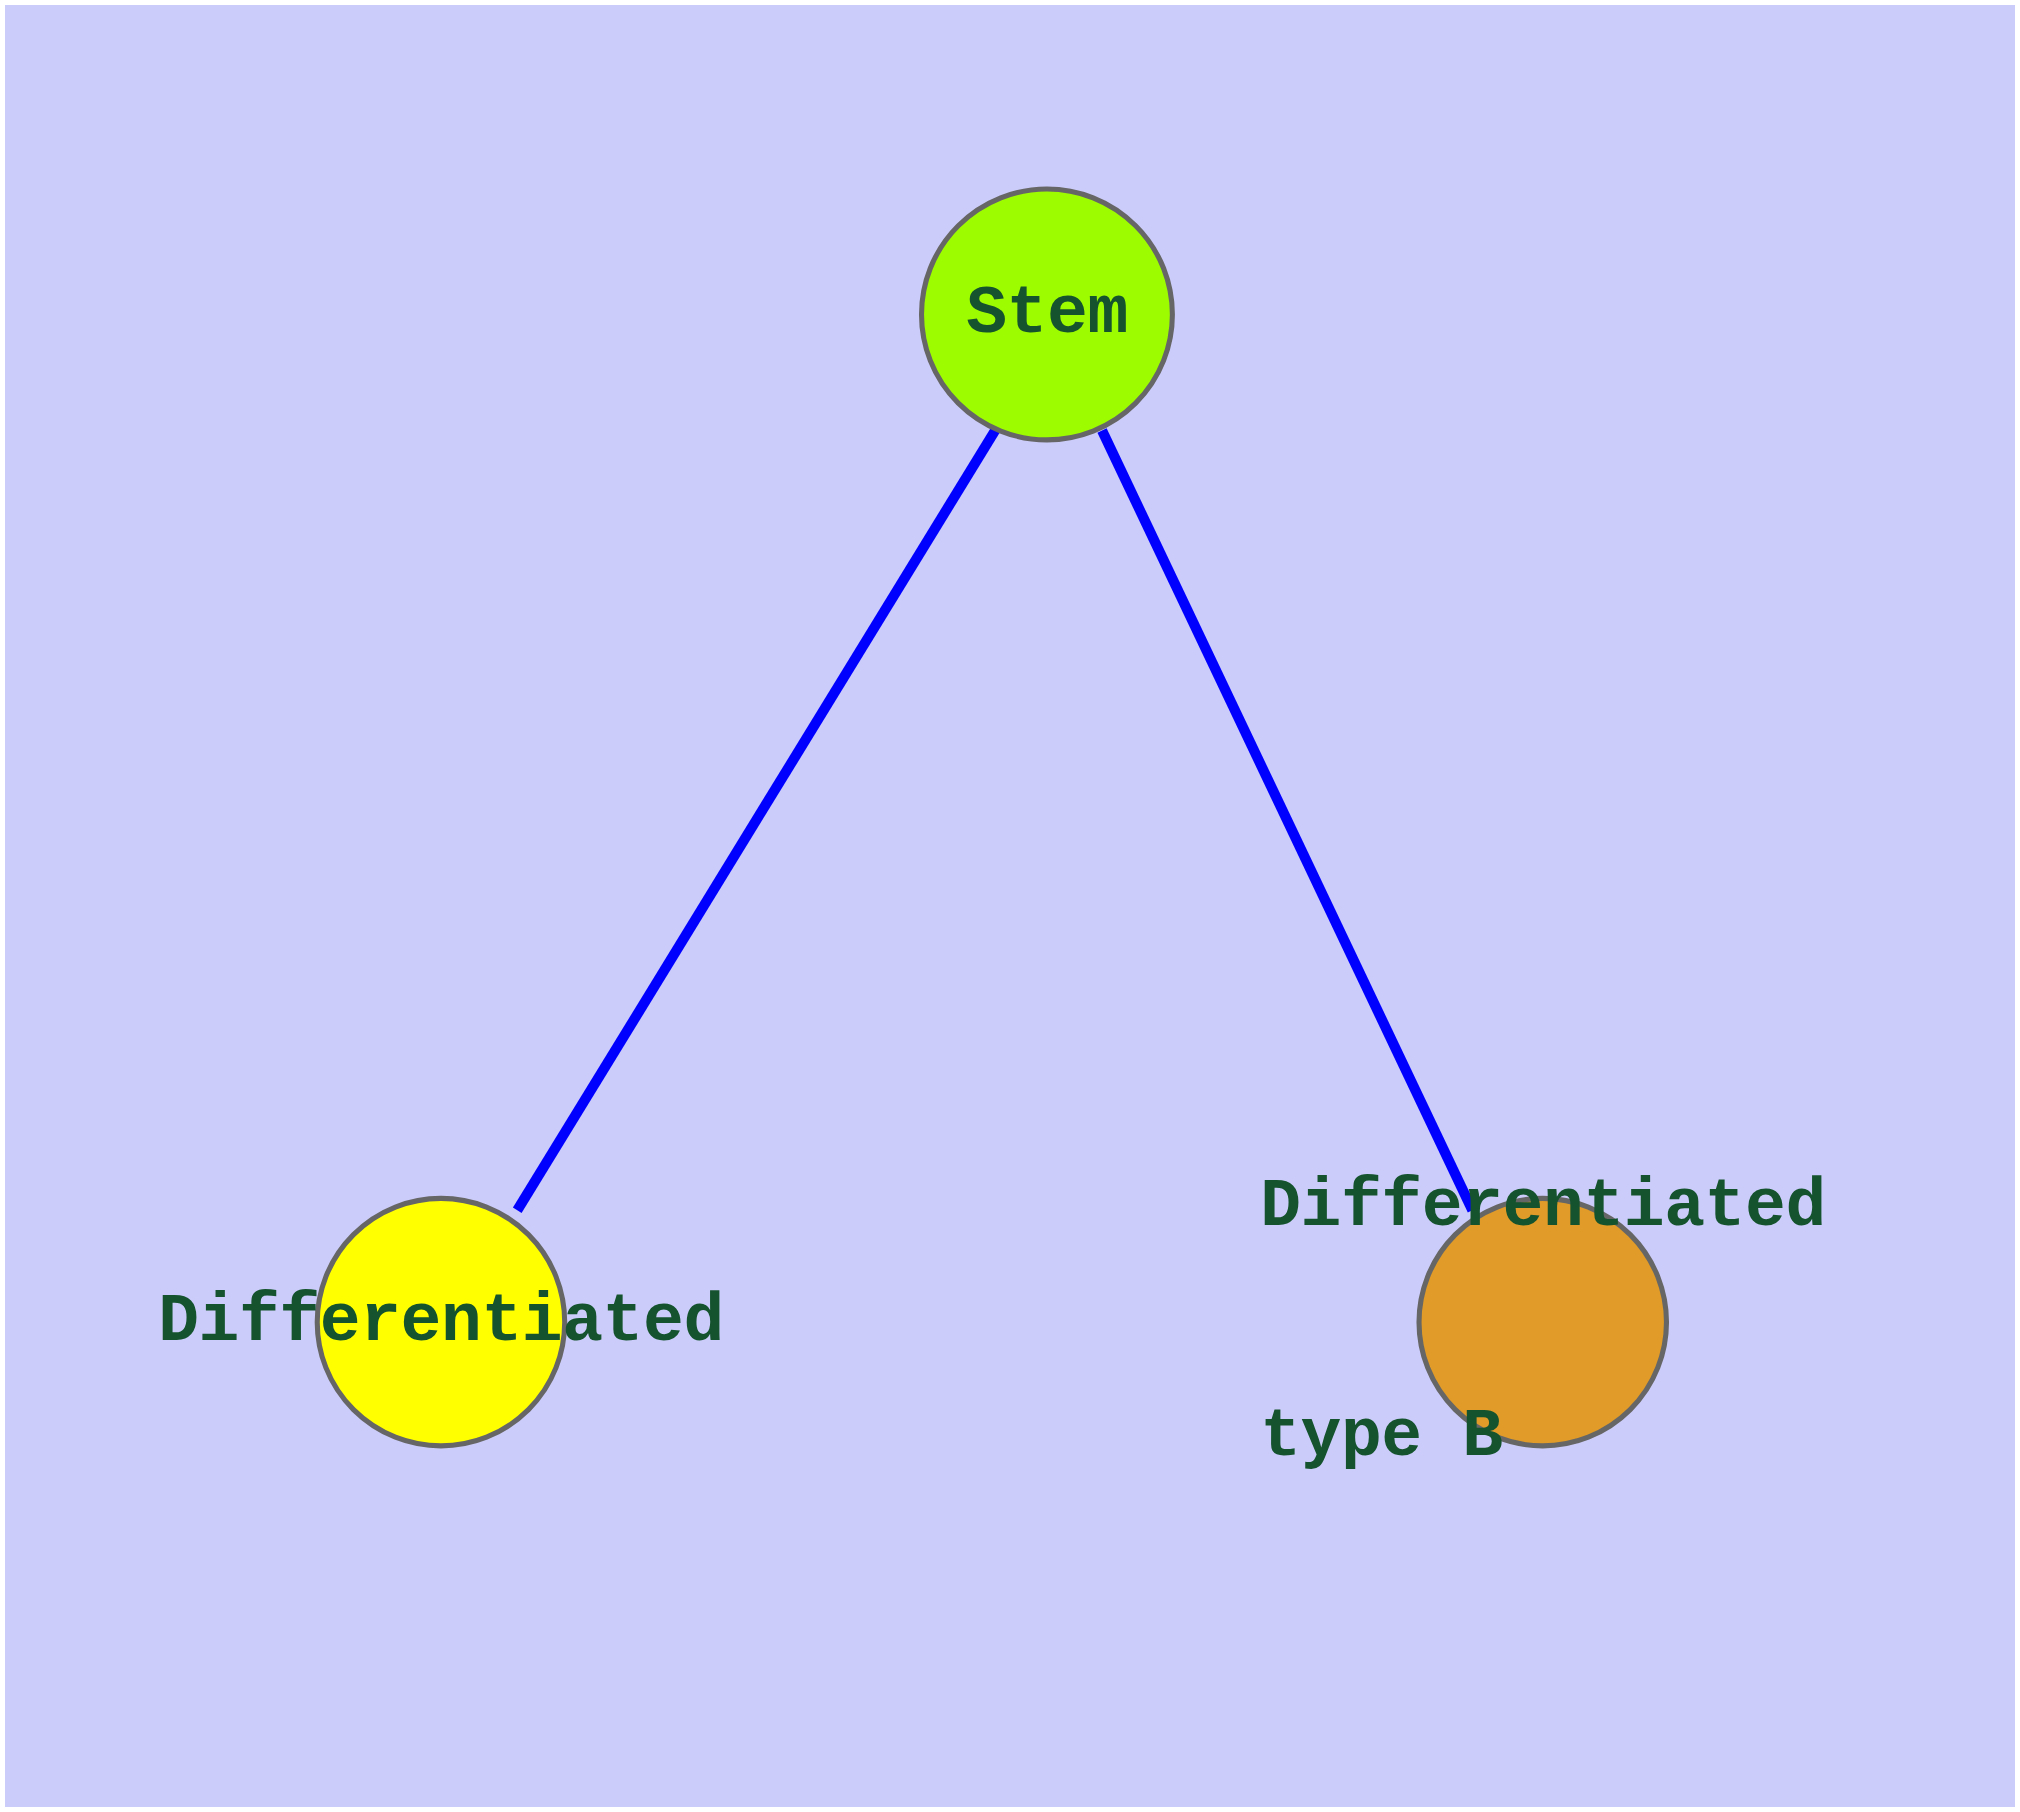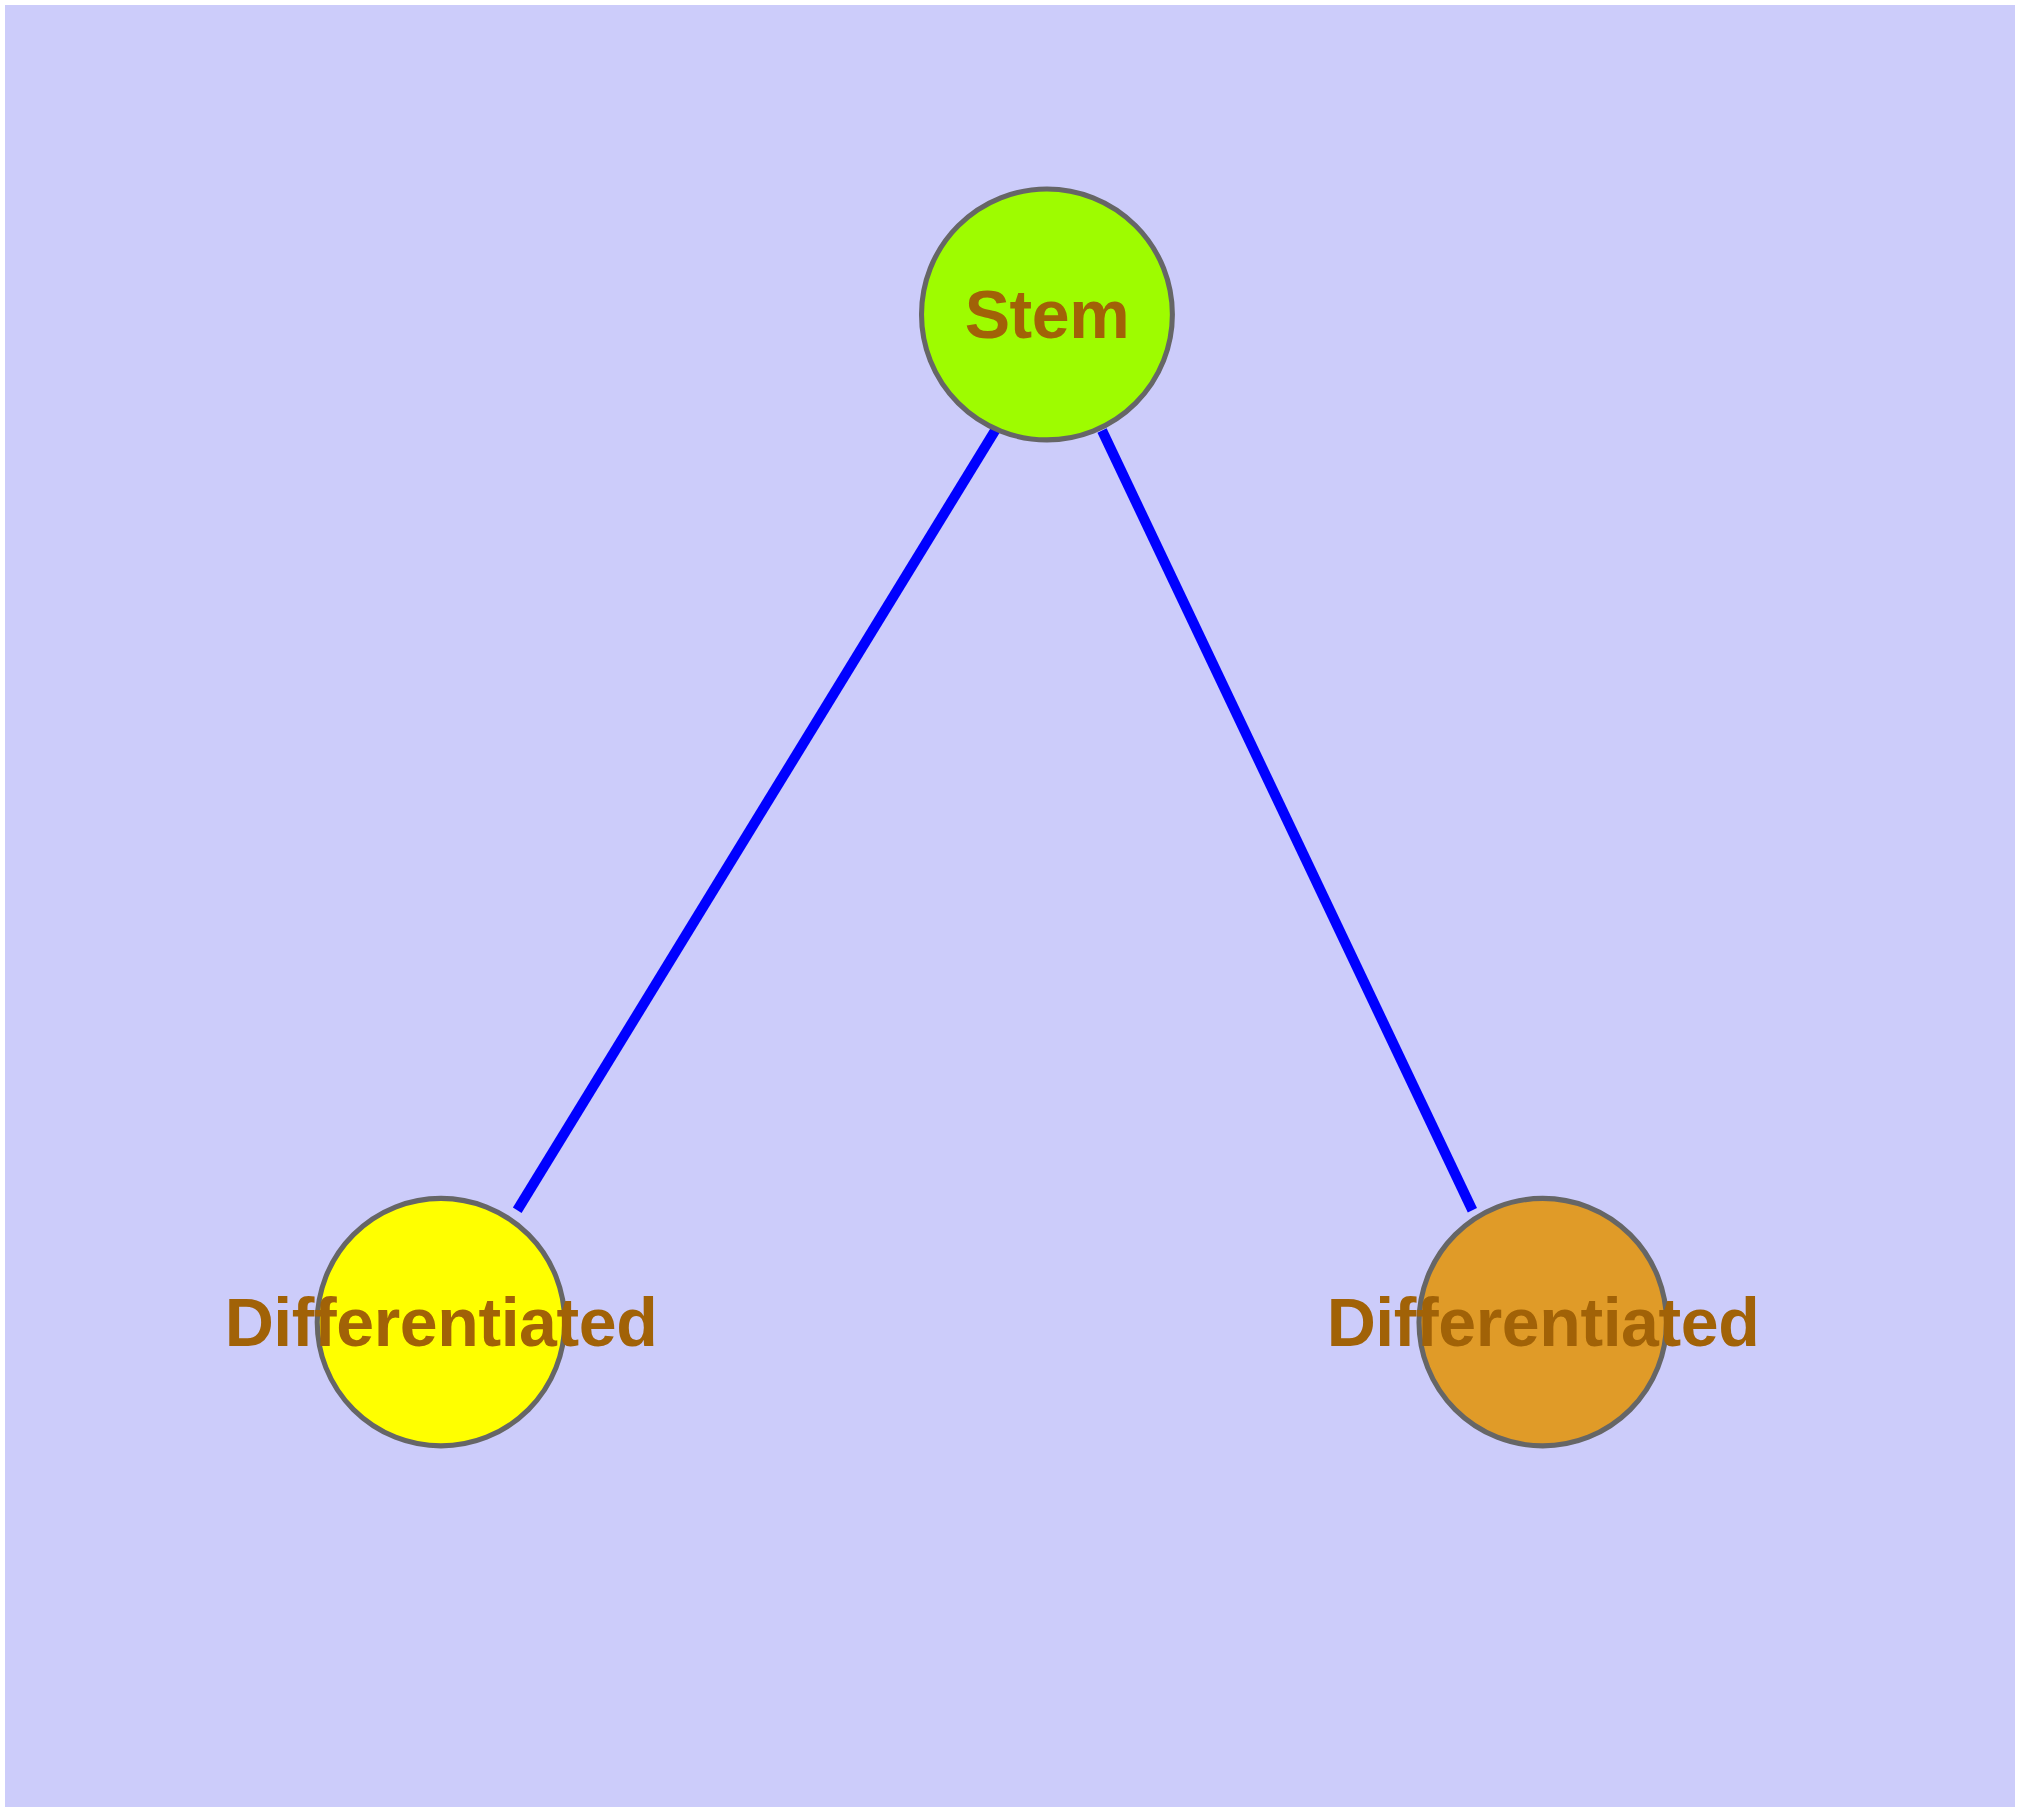--- a/index.html
+++ b/index.html
@@ -26,23 +26,23 @@
   #graph-svg {
     position: absolute;
     left: 0;
     top: 0;
     width: 2021px;
     height: 1812px;
   }
   .node-label {
     position: absolute;
     text-align: left;
-    color: #a16207;
+    color: #14532d;
     font-weight: bold;
-    font-family: Liberation Sans, sans-serif;
+    font-family: Liberation Mono, monospace;
     white-space: pre;
     line-height: 1.13;
     pointer-events: none;
     transform: translate(-50%, -50%);
   }
   .label-stem   { font-size: 68px; letter-spacing: -0.4px; }
   .label-typea  { font-size: 68px; letter-spacing: -0.4px; }
   .label-typeb  { font-size: 68px; letter-spacing: -0.4px; }
 </style>
 </head>
@@ -66,15 +66,16 @@
   <div class="node-label label-stem" style="left:1047px; top:314px;">
     <div>Stem</div>
   </div>
 
   <div class="node-label label-typea" style="left:441px; top:1322px;">
     <div>Differentiated</div>
   </div>
 
   <div class="node-label label-typeb" style="left:1543px; top:1322px;">
     <div>Differentiated</div>
+    <div>type B</div>
   </div>
 </div>
 
 
 </body></html>

